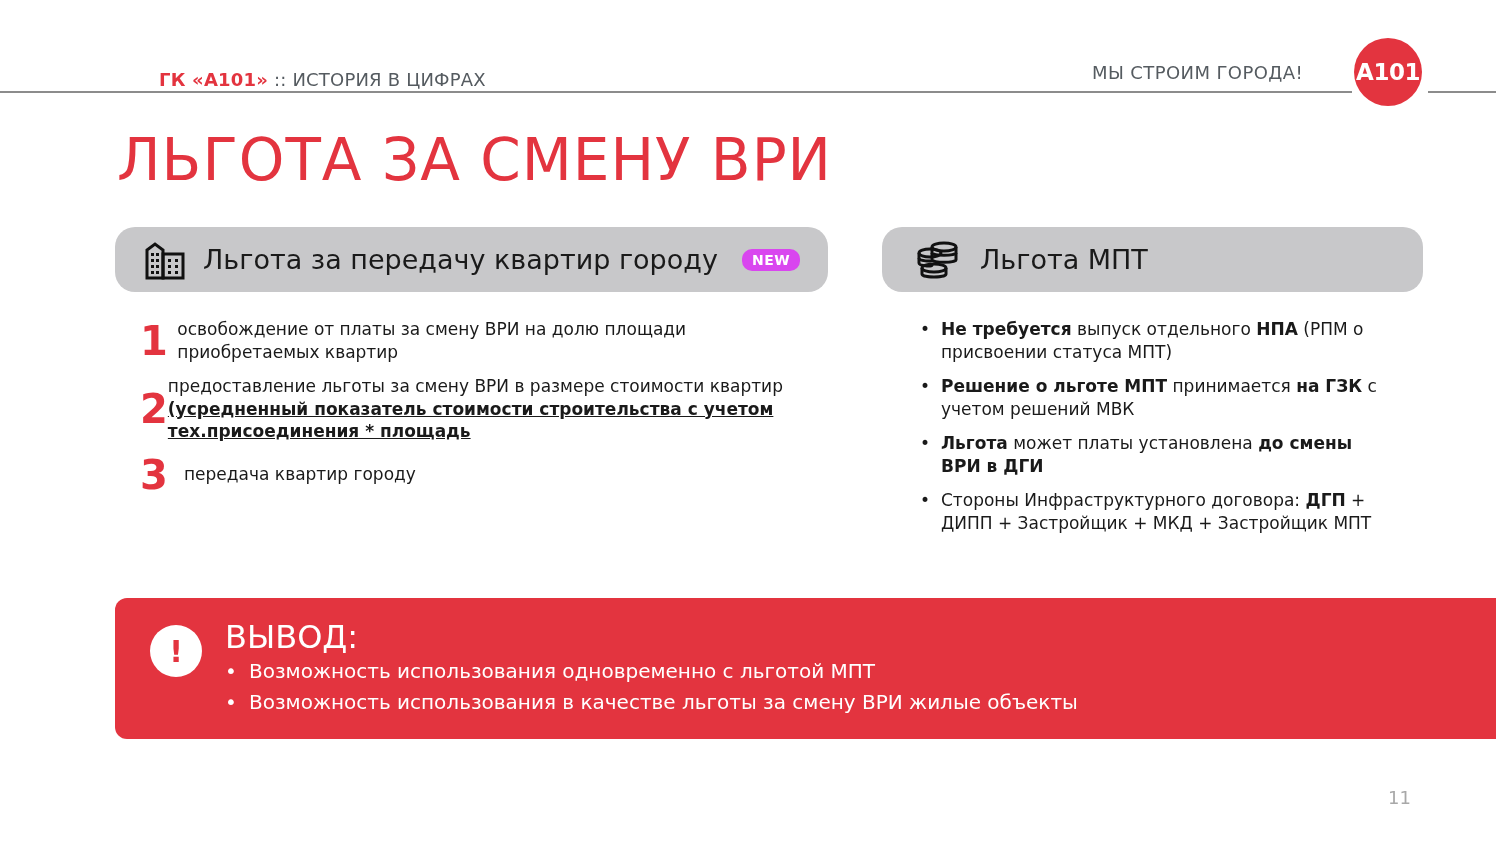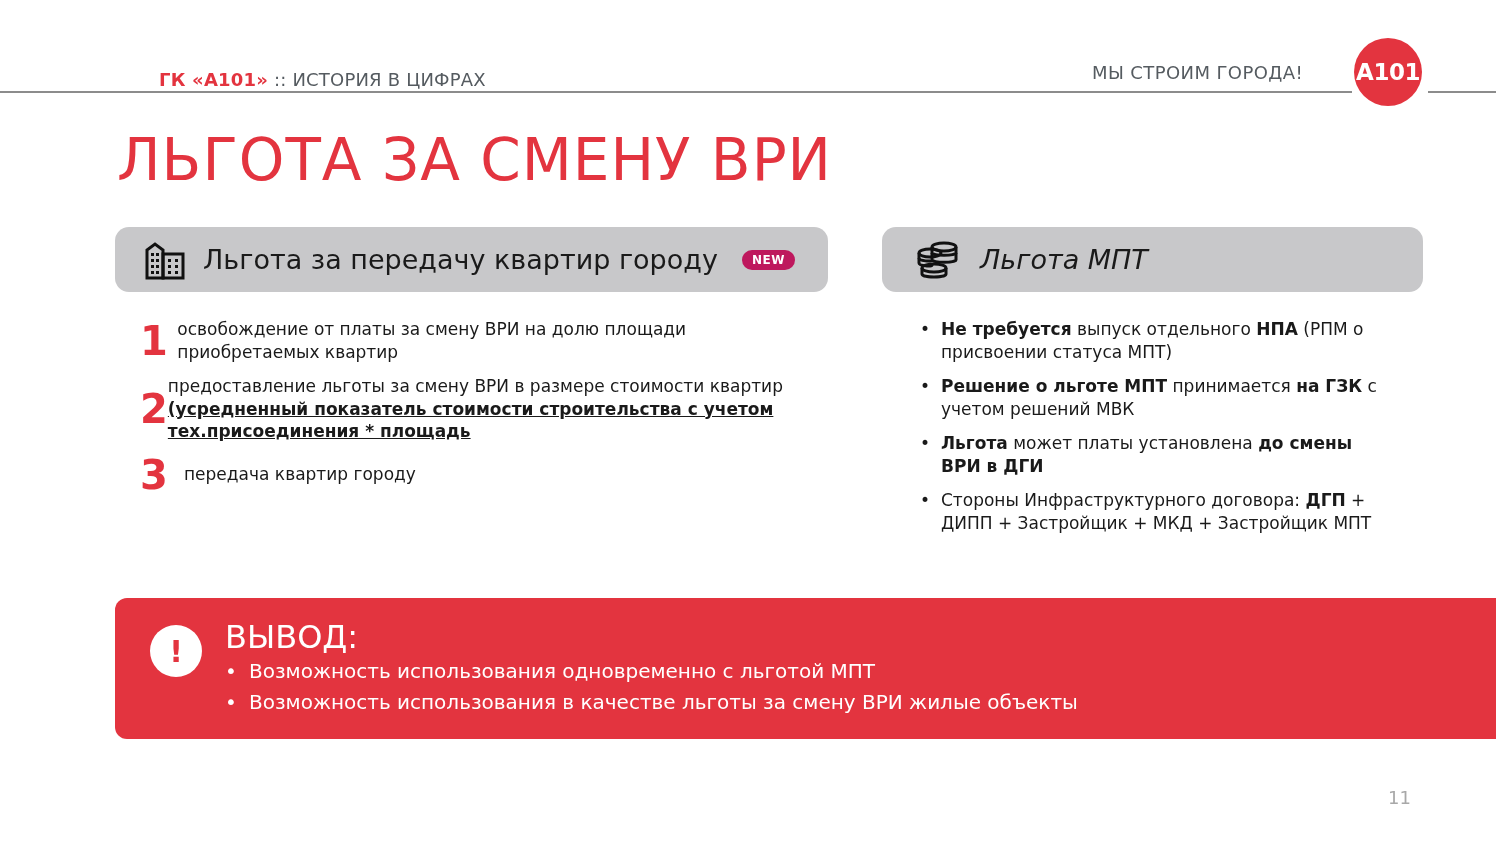--- a/index.html
+++ b/index.html
@@ -9,27 +9,27 @@
   }
   .hdr-line-left { position: absolute; left: 0; top: 91px; width: 1352px; height: 2px; background: #8c8c8c; }
   .hdr-line-right { position: absolute; left: 1428px; top: 91px; width: 68px; height: 2px; background: #8c8c8c; }
   .hdr-left { position: absolute; left: 117px; top: 69px; font-size: 18px; color: #555b60; letter-spacing: 0.2px; white-space: nowrap; margin-left: 42px; }
   .hdr-left .brand { color: #e3343f; font-weight: bold; }
   .hdr-right { position: absolute; left: 1092px; top: 62px; font-size: 18px; color: #555b60; letter-spacing: 0.4px; white-space: nowrap; }
   .logo { position: absolute; left: 1354px; top: 38px; width: 68px; height: 68px; border-radius: 50%; background: #e3343f; color: #fff; font-weight: bold; font-size: 23px; display: flex; align-items: center; justify-content: center; letter-spacing: -0.5px; text-align: right; }
 
   .title { position: absolute; left: 117px; top: 126px; font-size: 58px; color: #e3343f; letter-spacing: 1px; white-space: nowrap; font-family: "DejaVu Sans", sans-serif; }
 
-  .panel-hdr { position: absolute; top: 227px; height: 65px; background: #c8c8ca; border-radius: 14px; display: flex; align-items: center; }
+  .panel-hdr { position: absolute; top: 227px; height: 65px; background: #c8c8ca; border-radius: 20px; display: flex; align-items: center; }
   .panel-hdr.left { left: 115px; width: 713px; }
-  .panel-hdr.right { left: 882px; width: 541px; font-style: italic; }
+  .panel-hdr.right { left: 882px; width: 541px; }
   .panel-hdr .icon { width: 44px; height: 40px; margin-left: 28px; margin-right: 16px; }
   .panel-hdr.right .icon { margin-left: 34px; margin-right: 20px; }
   .panel-hdr .label { font-size: 27px; color: #1a1a1a; white-space: nowrap; }
-  .badge-new { background: #be185d; color: #fff; font-size: 12px; font-weight: bold; padding: 3px 10px; border-radius: 10px; margin-left: 24px; letter-spacing: 0.5px; }
+  .badge-new { background: #d946ef; color: #fff; font-size: 14px; font-weight: bold; padding: 3px 10px; border-radius: 10px; margin-left: 24px; letter-spacing: 0.5px; }
 
   .num-list { position: absolute; left: 140px; top: 318px; width: 660px; }
   .num-item { display: flex; align-items: center; margin-bottom: 12px; }
   .num-item .n { width: 44px; font-size: 40px; font-weight: bold; color: #e3343f; line-height: 1; }
   .num-item .t { font-size: 17px; line-height: 22.5px; color: #1a1a1a; }
   .num-item .t b { font-weight: bold; text-decoration: underline; }
 
   .bul-list { position: absolute; left: 920px; top: 318px; width: 500px; }
   .bul-item { display: flex; margin-bottom: 12px; font-size: 17px; line-height: 22.5px; color: #1a1a1a; }
   .bul-item .dot { width: 21px; flex: none; }

